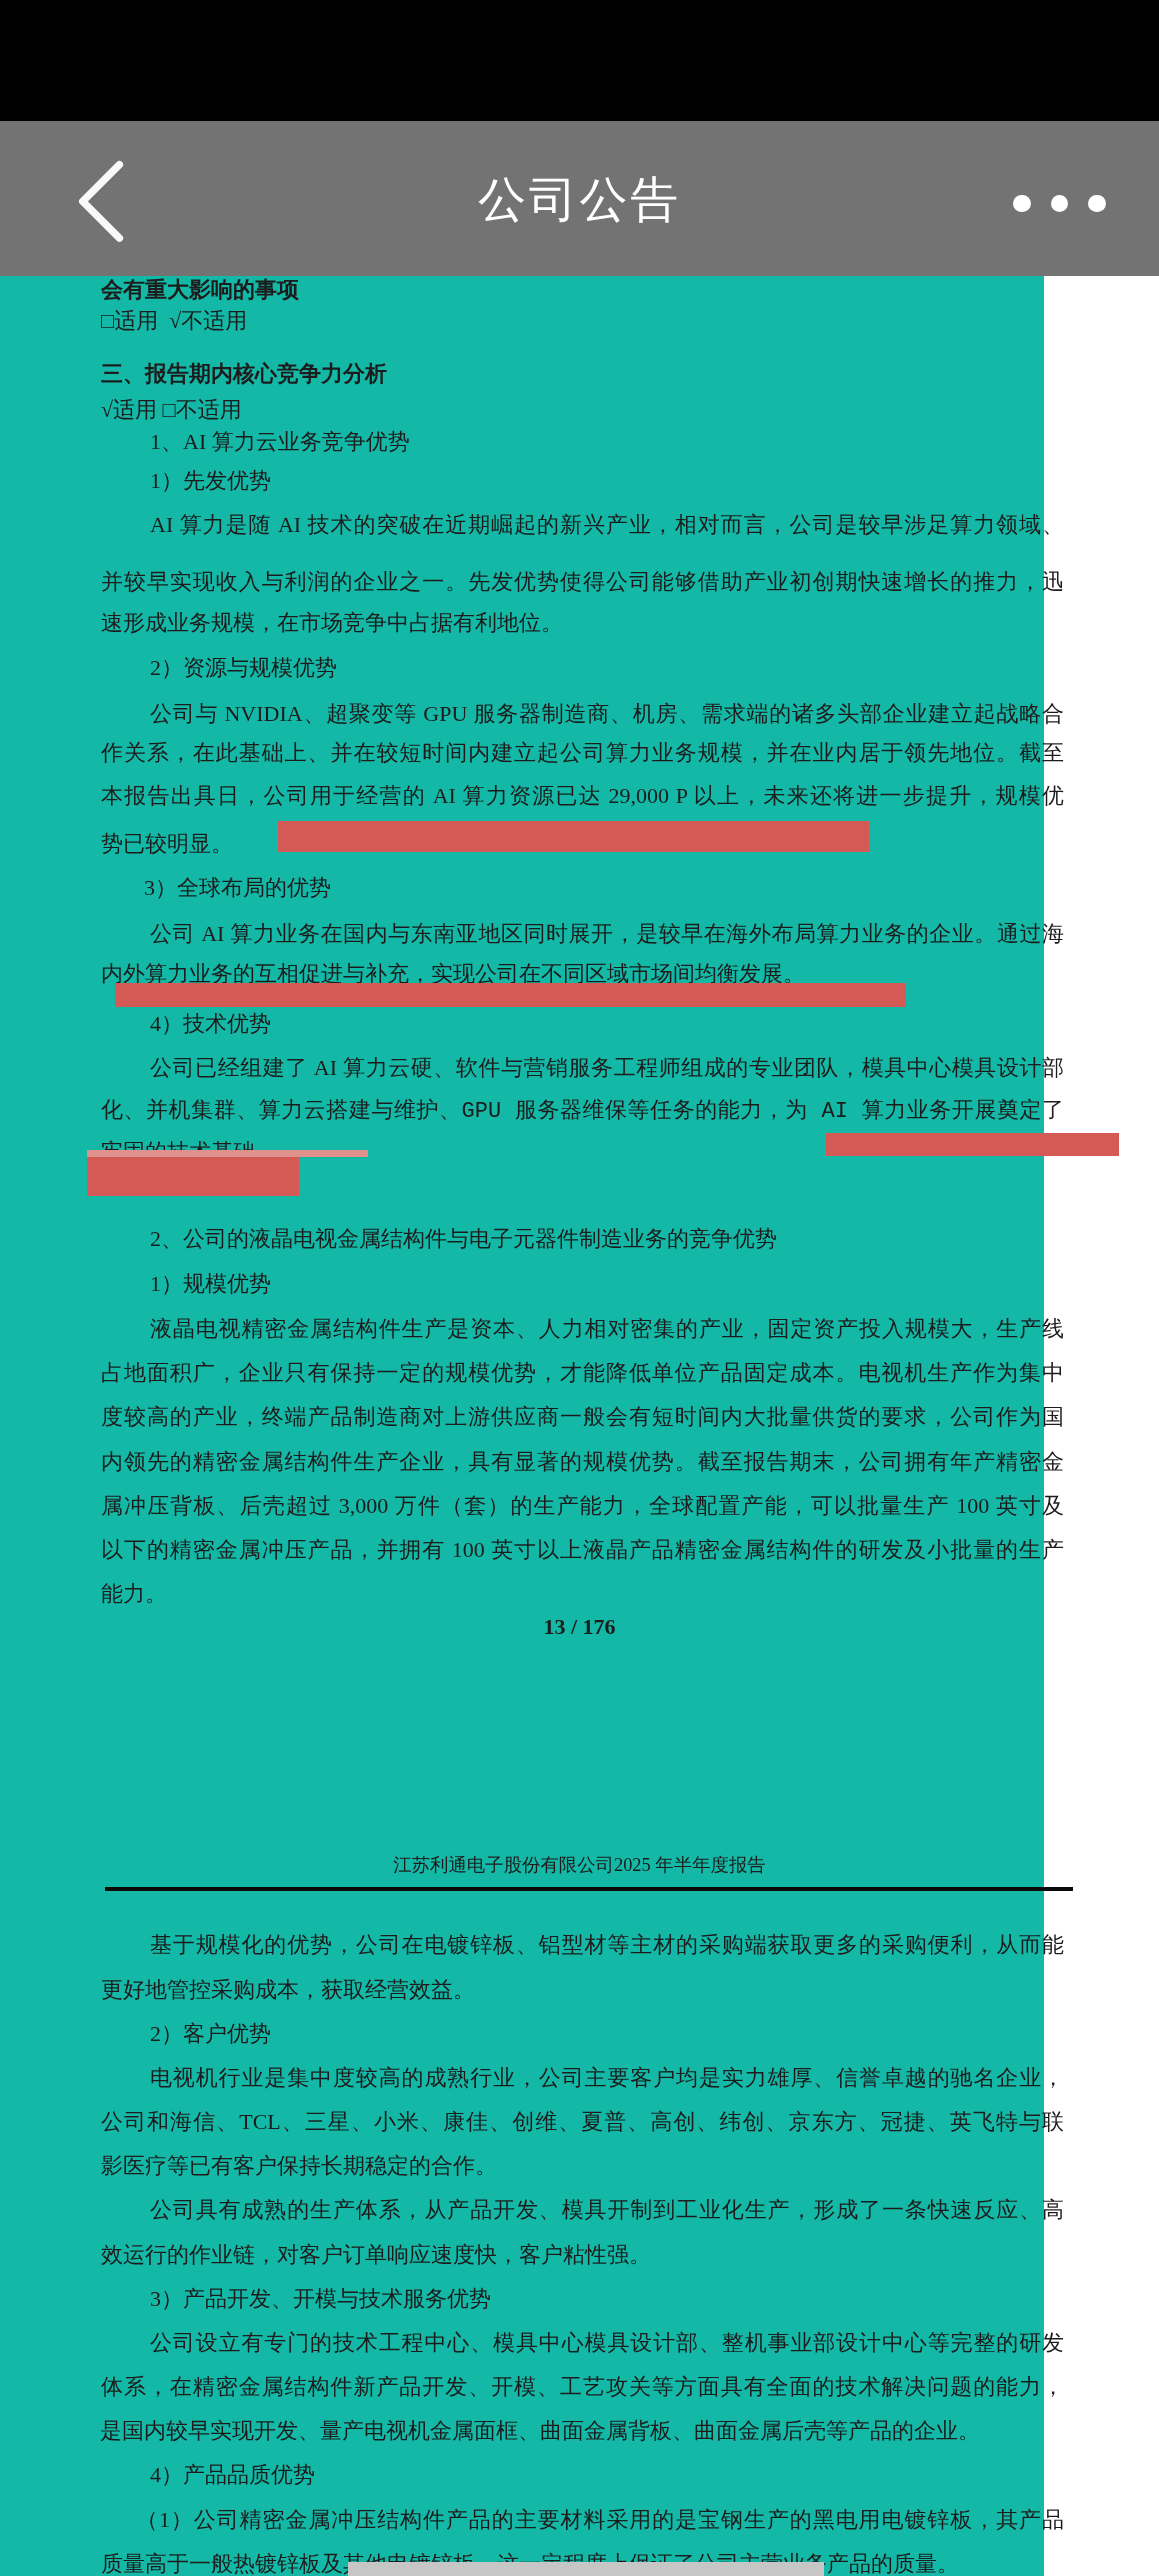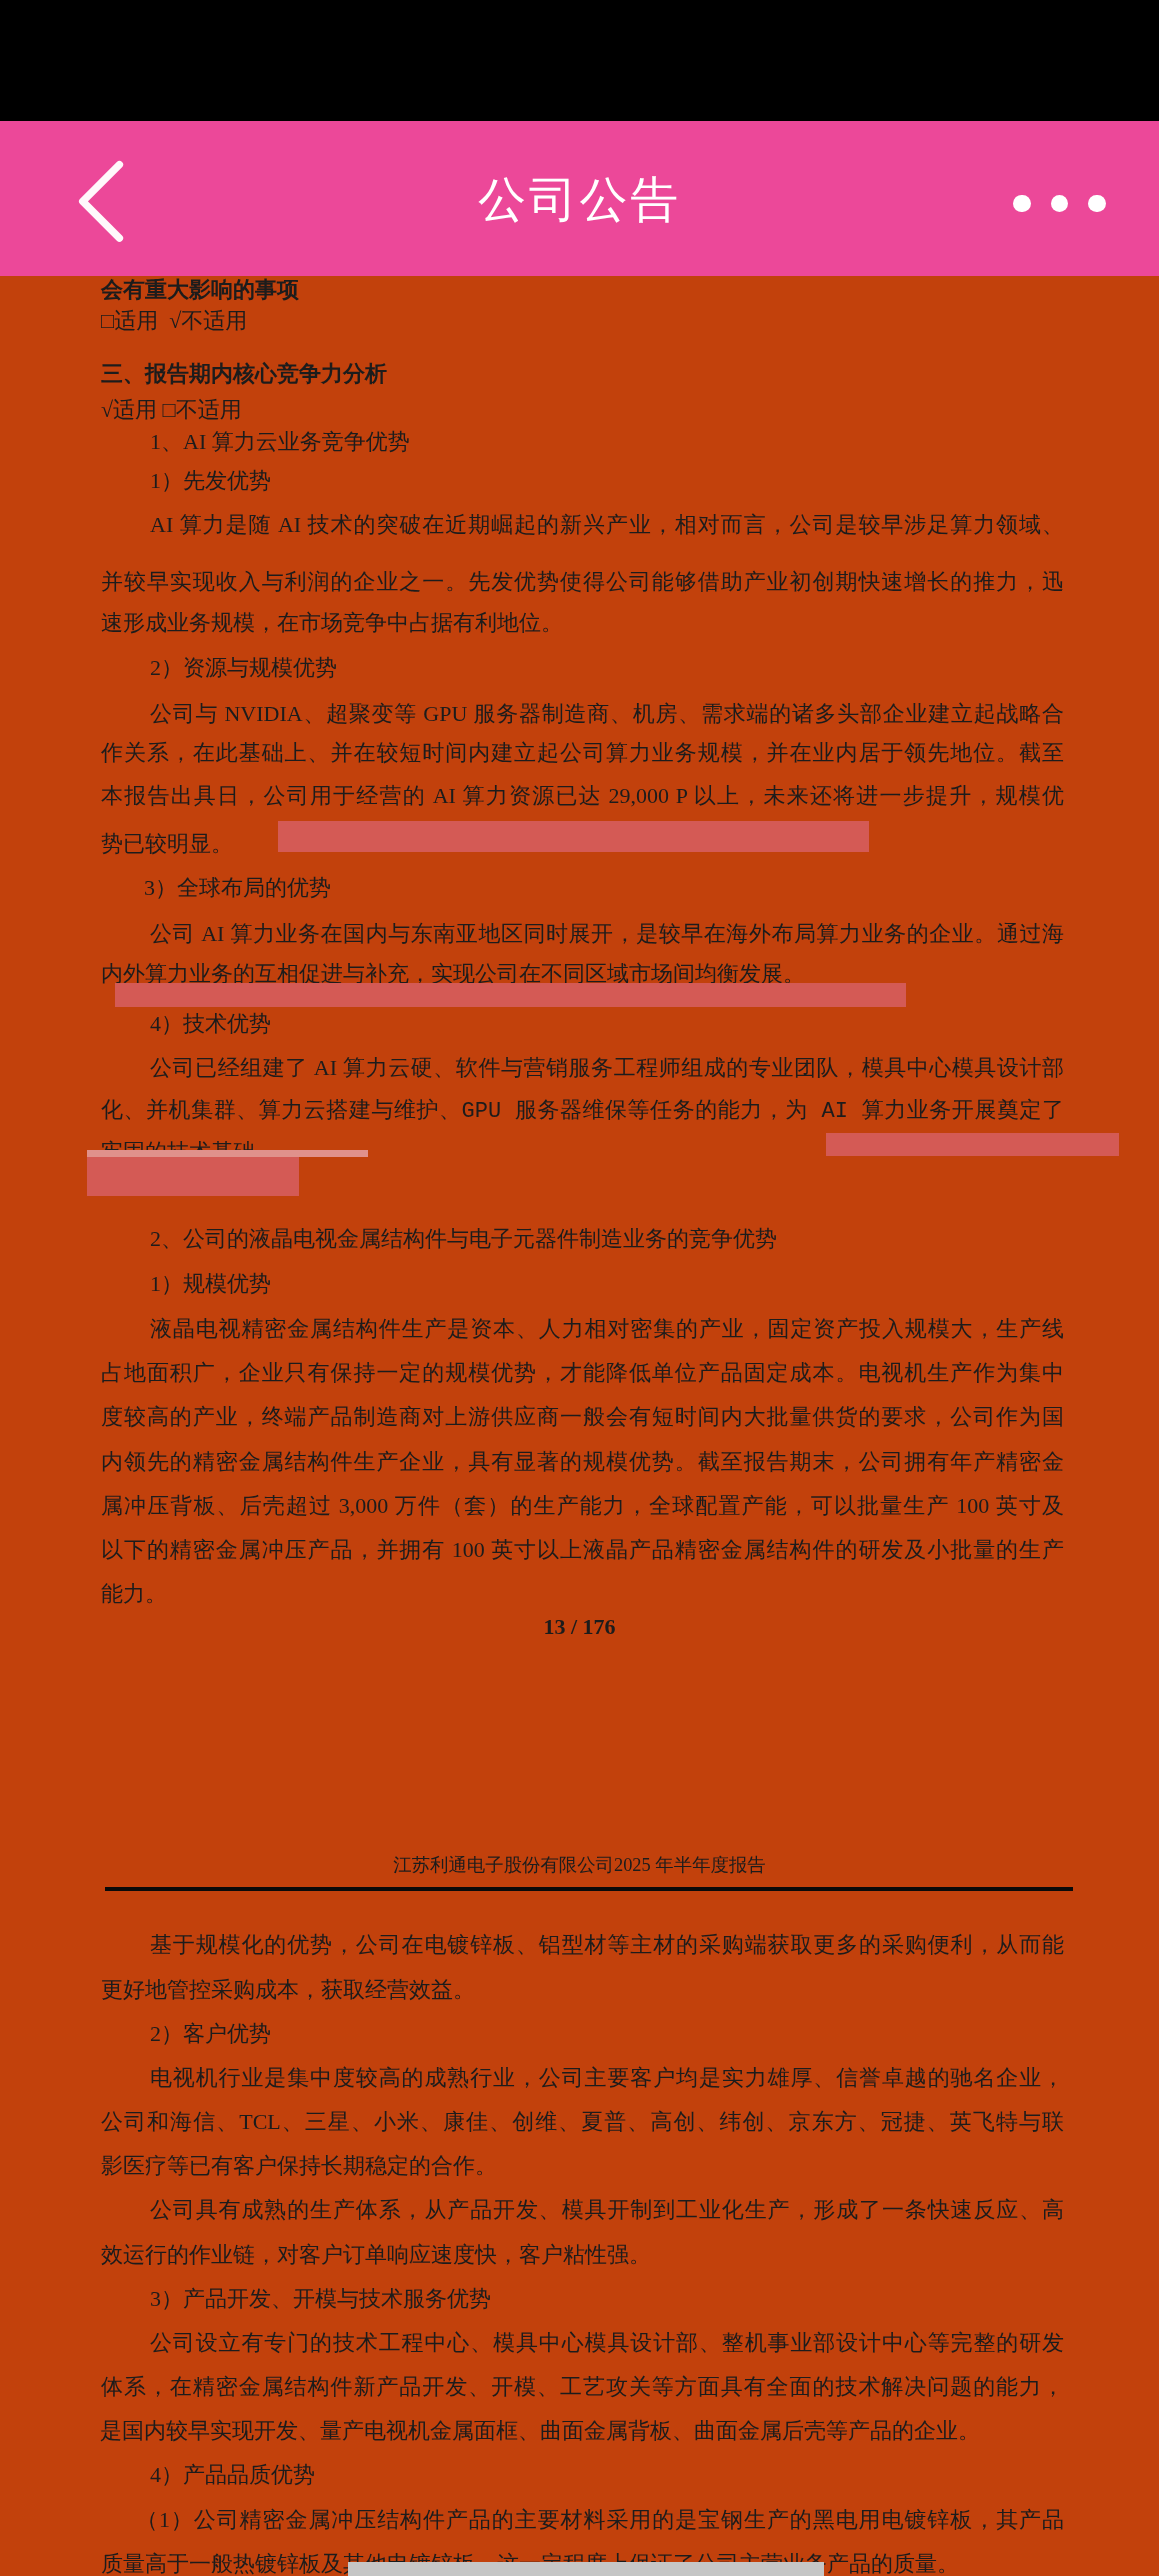--- a/index.html
+++ b/index.html
@@ -7,36 +7,36 @@
           font-family:"Liberation Serif","DejaVu Serif",serif;}
   .status-bar{position:absolute;top:0;left:0;width:1159px;height:121px;background:#000;}
   .app-header{position:absolute;top:121px;left:0;width:1159px;height:155px;}
   .back-btn{position:absolute;left:57px;top:29px;width:101px;height:101px;background:none;border:none;cursor:pointer;padding:0;}
   .header-title{position:absolute;left:0;top:0;width:1159px;height:155px;line-height:158px;
                 text-align:center;color:#ffffff;font-family:"Liberation Sans","DejaVu Sans",sans-serif;
                 font-size:48px;font-weight:500;letter-spacing:2.8px;}
   .menu-btn{position:absolute;right:44px;top:55px;height:55px;background:none;border:none;cursor:pointer;
             display:flex;align-items:center;gap:20px;padding:9.2px;}
   .menu-btn .dot{width:17.5px;height:17.5px;border-radius:50%;background:#fff;display:block;}
-  .doc{position:absolute;top:276px;left:0;width:1159px;height:2300px;background:#c2410c;}
+  .doc{position:absolute;top:276px;left:0;width:1044px;height:2300px;background:#14b8a6;}
   .line{position:absolute;font-size:22px;line-height:37px;height:37px;color:#1c1c1c;
         white-space:pre;overflow:visible;}
   .line.bold{font-weight:700;color:#111;}
   .line.fill{white-space:normal;text-align:justify;text-align-last:justify;overflow:hidden;}
   .line.center{left:0 !important;width:1159px;text-align:center;white-space:normal;}
   .line.small{font-size:18.4px;line-height:28px;height:28px;}
   .bar{position:absolute;}
 </style>
 </head>
 <body>
 
 <div class="screen">
   <div class="status-bar" style="background: rgb(0, 0, 0);"></div>
 
-  <div class="app-header" style="background: #ec4899;">
+  <div class="app-header" style="background: #737373;">
     <button class="back-btn" aria-label="back">
       <svg width="101" height="101" viewBox="0 0 110 110">
         <polyline points="68,16 28,56 68,96" fill="none" stroke="#ffffff" stroke-width="8" stroke-linecap="round" stroke-linejoin="round" opacity="0.96"></polyline>
       </svg>
     </button>
     <div class="header-title">公司公告</div>
     <button class="menu-btn" aria-label="menu">
       <span class="dot"></span>
       <span class="dot"></span>
       <span class="dot"></span>

